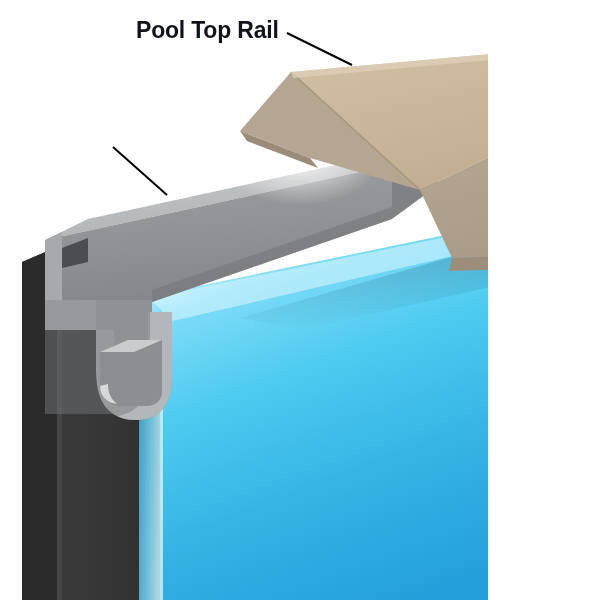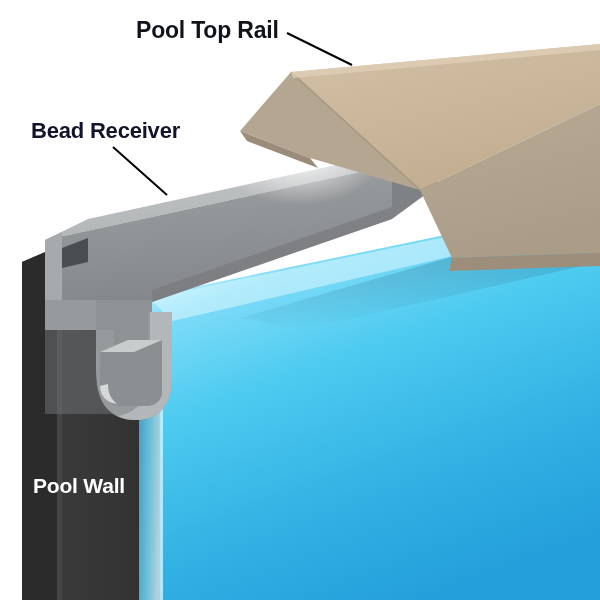--- a/index.html
+++ b/index.html
@@ -6,21 +6,21 @@
   html, body {
     margin: 0;
     padding: 0;
     background: #ffffff;
   }
   body {
     font-family: "Liberation Sans", sans-serif;
   }
   #diagram {
     position: relative;
-    width: 600px;
+    width: 488px;
     height: 600px;
     background: #ffffff;
     overflow: hidden;
   }
   #scene {
     position: absolute;
     left: 0;
     top: 0;
     width: 600px;
     height: 600px;
@@ -238,18 +238,16 @@
     </g>
 
     <g>
       <line x1="287" y1="33" x2="352" y2="65" stroke="#000000" stroke-width="2"></line>
       <line x1="113" y1="147" x2="167" y2="195" stroke="#000000" stroke-width="2"></line>
     </g>
   </svg>
 
   <div class="label" id="label-pool-top-rail">Pool Top Rail</div>
 
-  <div class="label" id="label-bead-receiver">Bead Receiver</div>
-
-  <div class="label" id="label-pool-wall">Pool Wall</div>
+
 
 
 </div>
 
 </body></html>

